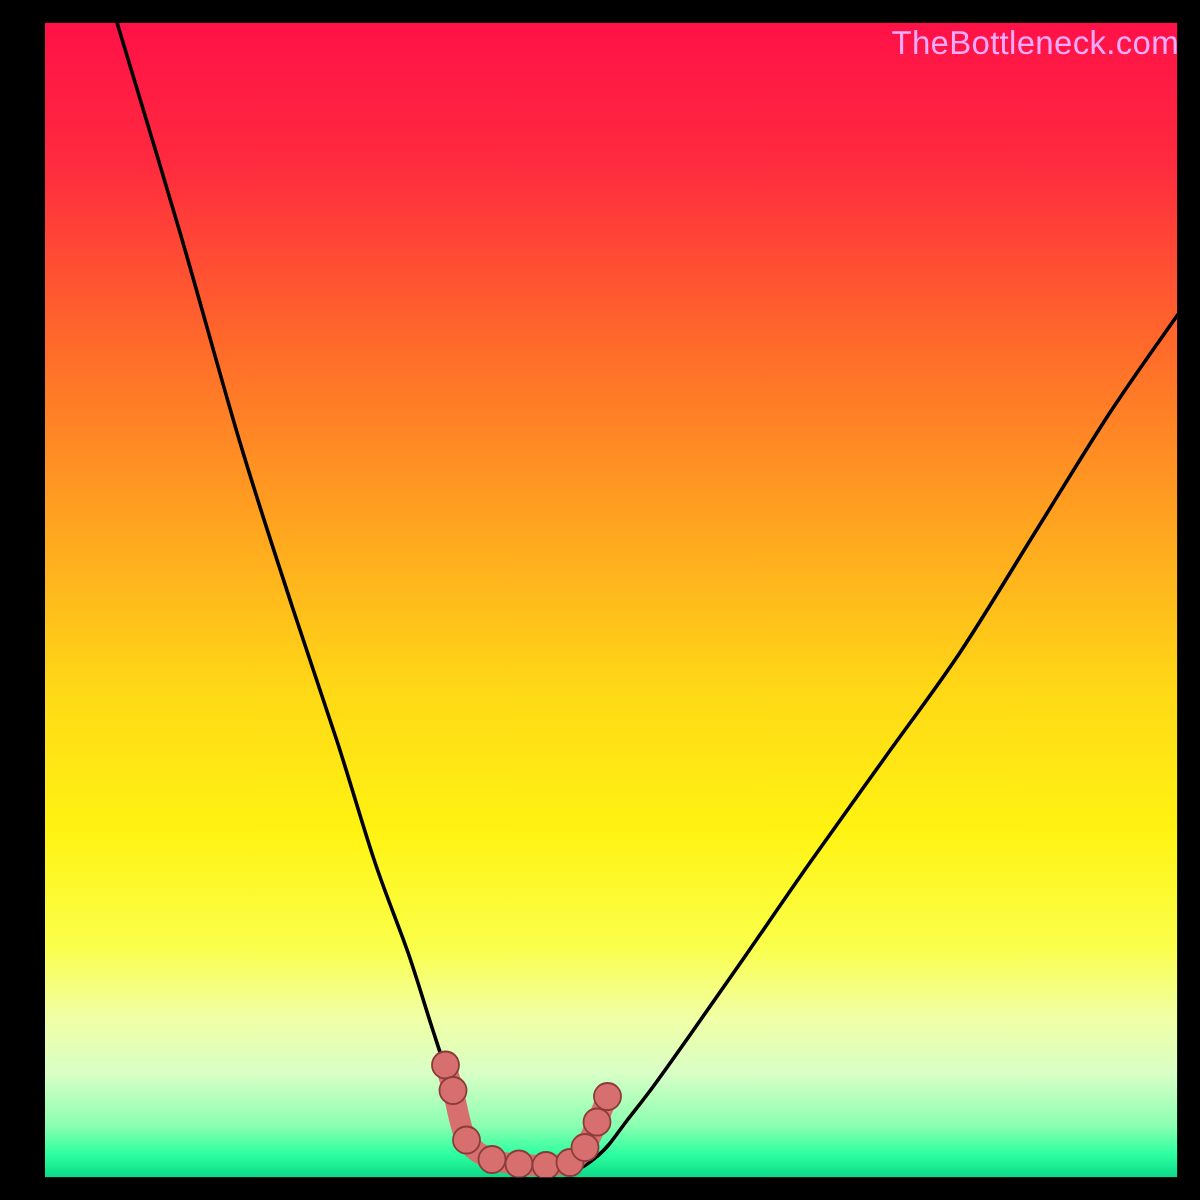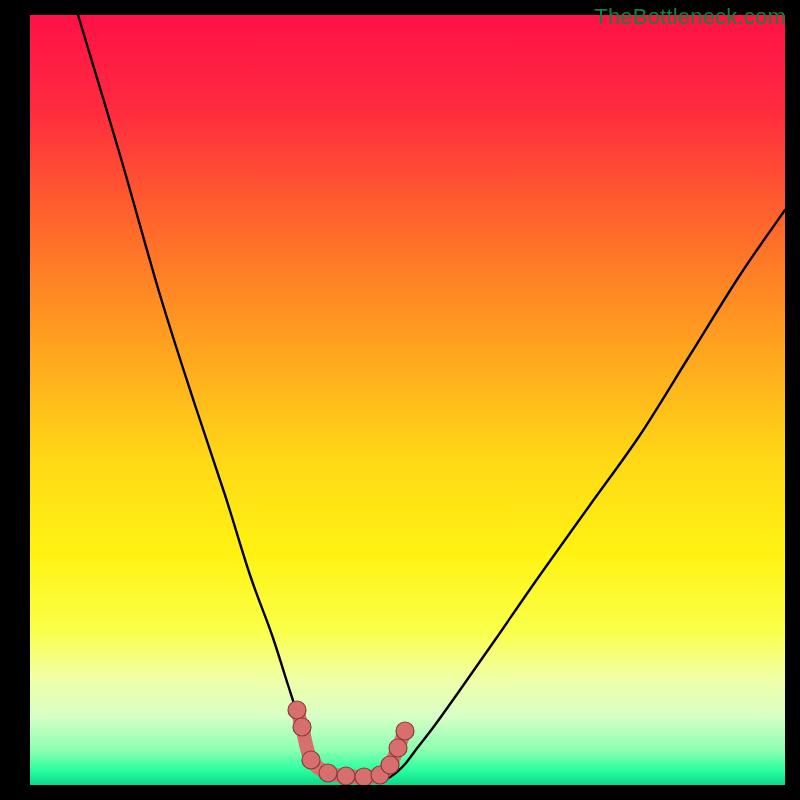--- a/index.html
+++ b/index.html
@@ -21,23 +21,23 @@
   }
   .gradient {
     position: absolute;
     left: 0;
     top: 0;
     width: 100%;
     height: 100%;
   }
   .watermark {
     position: absolute;
-    top: 4px;
+    top: 16px;
     right: 14px;
-    color: #15803d;
+    color: #f0abfc;
     font-size: 22px;
     font-weight: 500;
     letter-spacing: 0.2px;
     z-index: 5;
   }
   svg.curves {
     position: absolute;
     left: 0;
     top: 0;
     z-index: 3;

